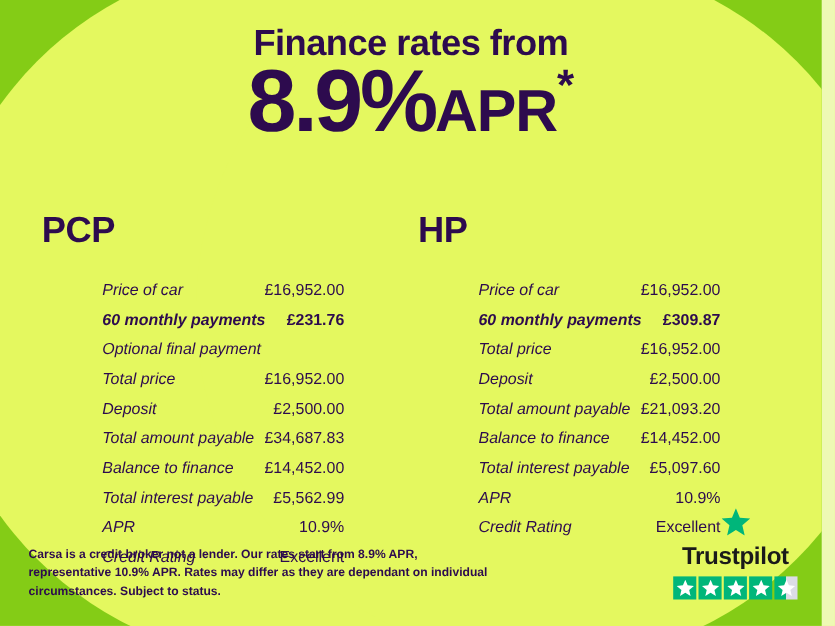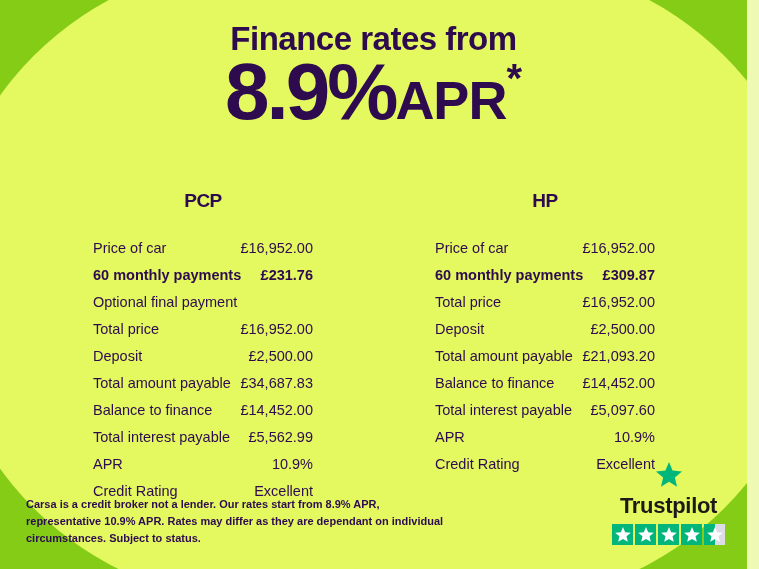--- a/index.html
+++ b/index.html
@@ -88,43 +88,42 @@
 
   .panel {
     position: absolute;
     top: 190px;
     width: 330px;
   }
   .panel-left { left: 38px; }
   .panel-right { left: 380px; }
 
   .panel-title {
-    text-align: center;
-    color: #2d0b4e;
-    font-size: 19px;
+    color: #2d0b4e;
+    font-size: 33px;
     font-weight: bold;
     margin-bottom: 22px;
     letter-spacing: -0.5px;
   }
   .rows { padding: 0 55px 0 55px; }
   .panel-right .rows { padding: 0 55px 0 55px; }
 
   .row {
     display: flex;
     justify-content: space-between;
     align-items: baseline;
     font-size: 14.5px;
     color: #2d0b4e;
     padding: 5.5px 0;
   }
   .row.bold .label,
   .row.bold .value {
     font-weight: bold;
   }
-  .row .label { text-align: left; }
+  .row .label { text-align: left; font-style: italic; }
   .row .value { text-align: left; white-space: nowrap; }
 
   .disclaimer {
     position: absolute;
     left: 26px;
     bottom: 22px;
     width: 420px;
     font-size: 11px;
     line-height: 1.55;
     color: #2d0b4e;

